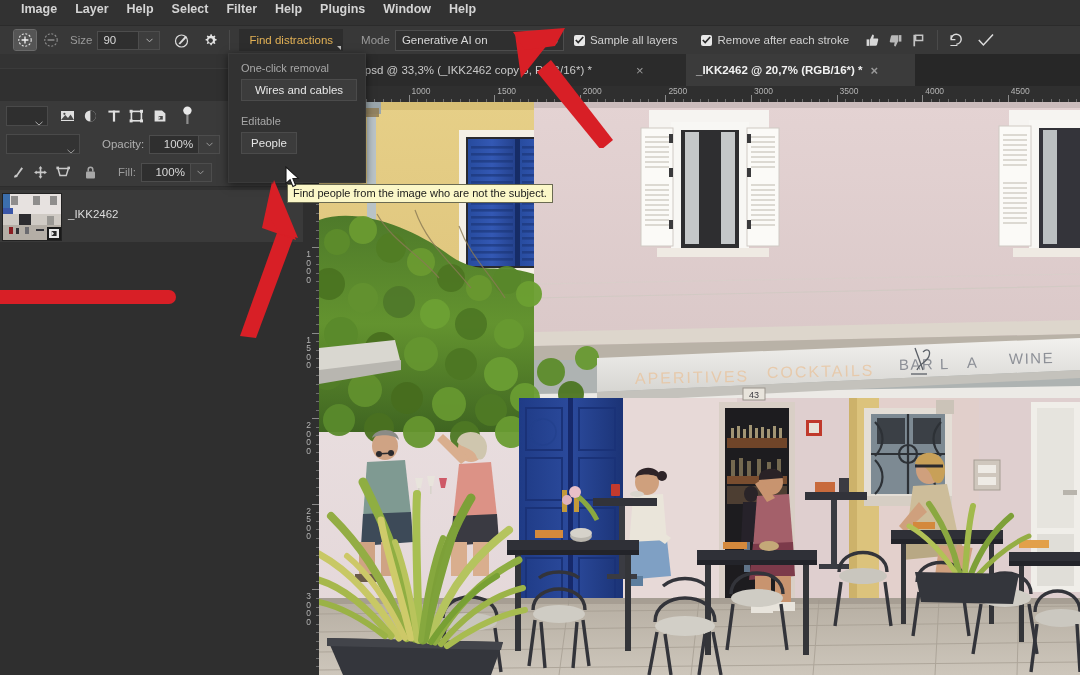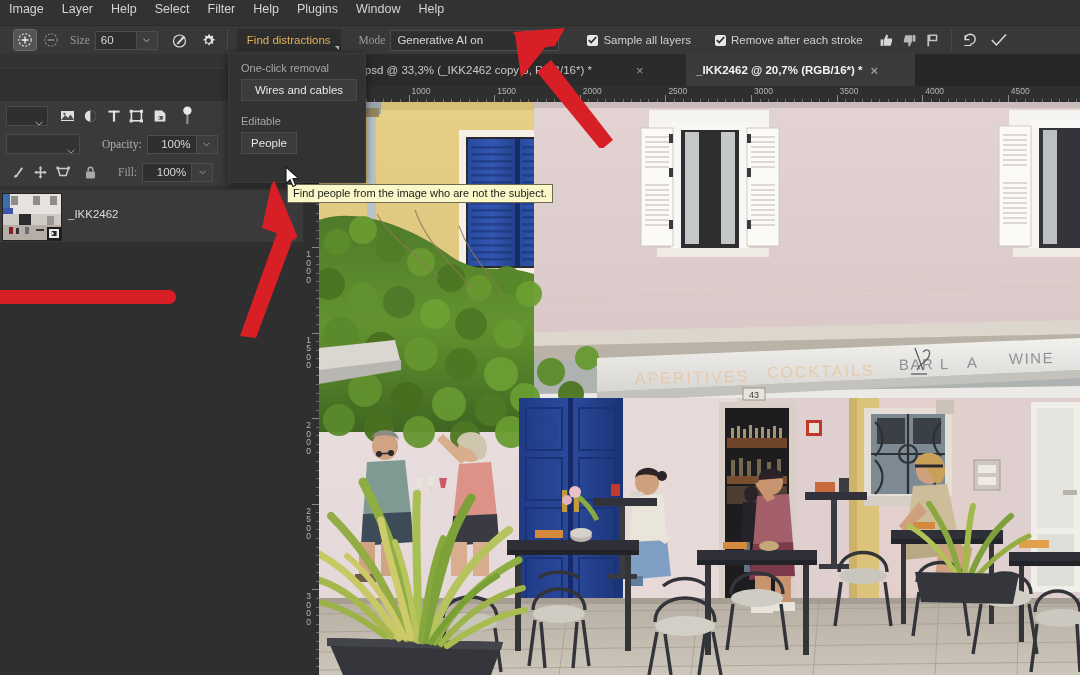--- a/index.html
+++ b/index.html
@@ -3,31 +3,31 @@
 <meta charset="utf-8">
 <style>
   html,body{margin:0;padding:0;background:#000;}
   body{width:1080px;height:675px;overflow:hidden;
        font-family:"Liberation Sans",sans-serif;
        -webkit-font-smoothing:antialiased;}
   #app{position:relative;width:1080px;height:675px;background:#323232;overflow:hidden;}
 
   
   #menubar{position:absolute;left:0;top:0;width:1080px;height:19px;background:#323232;}
-  #menubar .mlist{display:flex;align-items:center;height:19px;padding-left:0px;}
+  #menubar .mlist{display:flex;align-items:center;height:19px;padding-left:12px;font-weight:bold;}
   #menubar .mi{color:#d4d4d4;font-size:12.5px;padding:0 9px;line-height:19px;white-space:nowrap;}
 
   
   #optbar{position:absolute;left:0;top:25px;width:1080px;height:28px;background:#383838;
           border-top:1px solid #2b2b2b;border-bottom:1px solid #2b2b2b;
           display:flex;align-items:center;}
   .sep{width:1px;height:20px;background:#4a4a4a;margin:0 7px;}
   .brushmode{width:22px;height:20px;border-radius:2px;display:flex;align-items:center;justify-content:center;margin-left:4px;}
   .brushmode.active{background:#555;outline:1px solid #6a6a6a;}
-  .lbl{color:#9a9a9a;font-size:11.5px;margin:0 5px 0 8px;white-space:nowrap;font-family:Liberation Serif, serif;}
+  .lbl{color:#9a9a9a;font-size:11.5px;margin:0 5px 0 8px;white-space:nowrap;}
   .numbox{background:#2f2f2f;border:1px solid #4d4d4d;height:17px;min-width:30px;color:#d8d8d8;
           font-size:11.5px;display:flex;align-items:center;padding:0 5px;}
   .spinner{background:#3d3d3d;border:1px solid #4d4d4d;border-left:none;height:17px;width:20px;
            display:flex;align-items:center;justify-content:center;}
   .iconbtn{width:23px;height:21px;display:flex;align-items:center;justify-content:center;}
   .findbtn{background:#2d2d2d;height:22px;display:flex;align-items:center;color:#e2b155;
            font-size:11.5px;padding:0 10px 0 10px;position:relative;margin-left:2px;}
   .findbtn .caret{position:absolute;right:2px;bottom:1px;width:0;height:0;
                   border-left:4px solid transparent;border-top:4px solid #bbb;}
   .modebox{background:#2f2f2f;border:1px solid #4d4d4d;height:19px;width:155px;color:#d8d8d8;
@@ -128,21 +128,21 @@
       </svg>
     </div>
     <div class="brushmode">
       <svg width="16" height="16" viewBox="0 0 16 16">
         <circle cx="8" cy="8" r="6.2" fill="none" stroke="#8e8e8e" stroke-width="1.1" stroke-dasharray="2 1.6"></circle>
         <path d="M4.6 8 H11.4" stroke="#9a9a9a" stroke-width="1.3"></path>
       </svg>
     </div>
     <div class="lbl">Size</div>
     <div style="display:flex;align-items:center">
-      <div class="numbox">60</div>
+      <div class="numbox">90</div>
       <div class="spinner">
         <svg width="7" height="5" viewBox="0 0 7 5">
           <path d="M0.5 0.8 L3.5 3.8 L6.5 0.8" fill="none" stroke="#b5b5b5" stroke-width="1"></path>
         </svg>
       </div>
     </div>
     <div style="width:10px"></div>
     <div class="iconbtn">
       <svg width="17" height="17" viewBox="0 0 17 17">
         <circle cx="8.5" cy="9" r="6" fill="none" stroke="#dcdcdc" stroke-width="1.2"></circle>
@@ -163,21 +163,21 @@
     </div>
     <div class="lbl" style="margin-left:18px">Mode</div>
     <div class="modebox">
       <span>Generative AI on</span>
       <span class="chev">
         <svg width="8" height="5" viewBox="0 0 8 5">
             <path d="M0.5 0.8 L4 4 L7.5 0.8" fill="none" stroke="#c0c0c0" stroke-width="1"></path>
           </svg>
       </span>
     </div>
-    <div class="cbrow" style="margin-left:28px">
+    <div class="cbrow" style="margin-left:10px">
       <span class="chk">
         <svg width="9" height="8" viewBox="0 0 9 8">
           <path d="M0.8 4 L3.2 6.6 L8.2 1" fill="none" stroke="#2c2c2c" stroke-width="1.7"></path>
         </svg>
       </span>
       <span>Sample all layers</span>
     </div>
     <div class="cbrow" style="margin-left:24px">
       <span class="chk">
         <svg width="9" height="8" viewBox="0 0 9 8">

